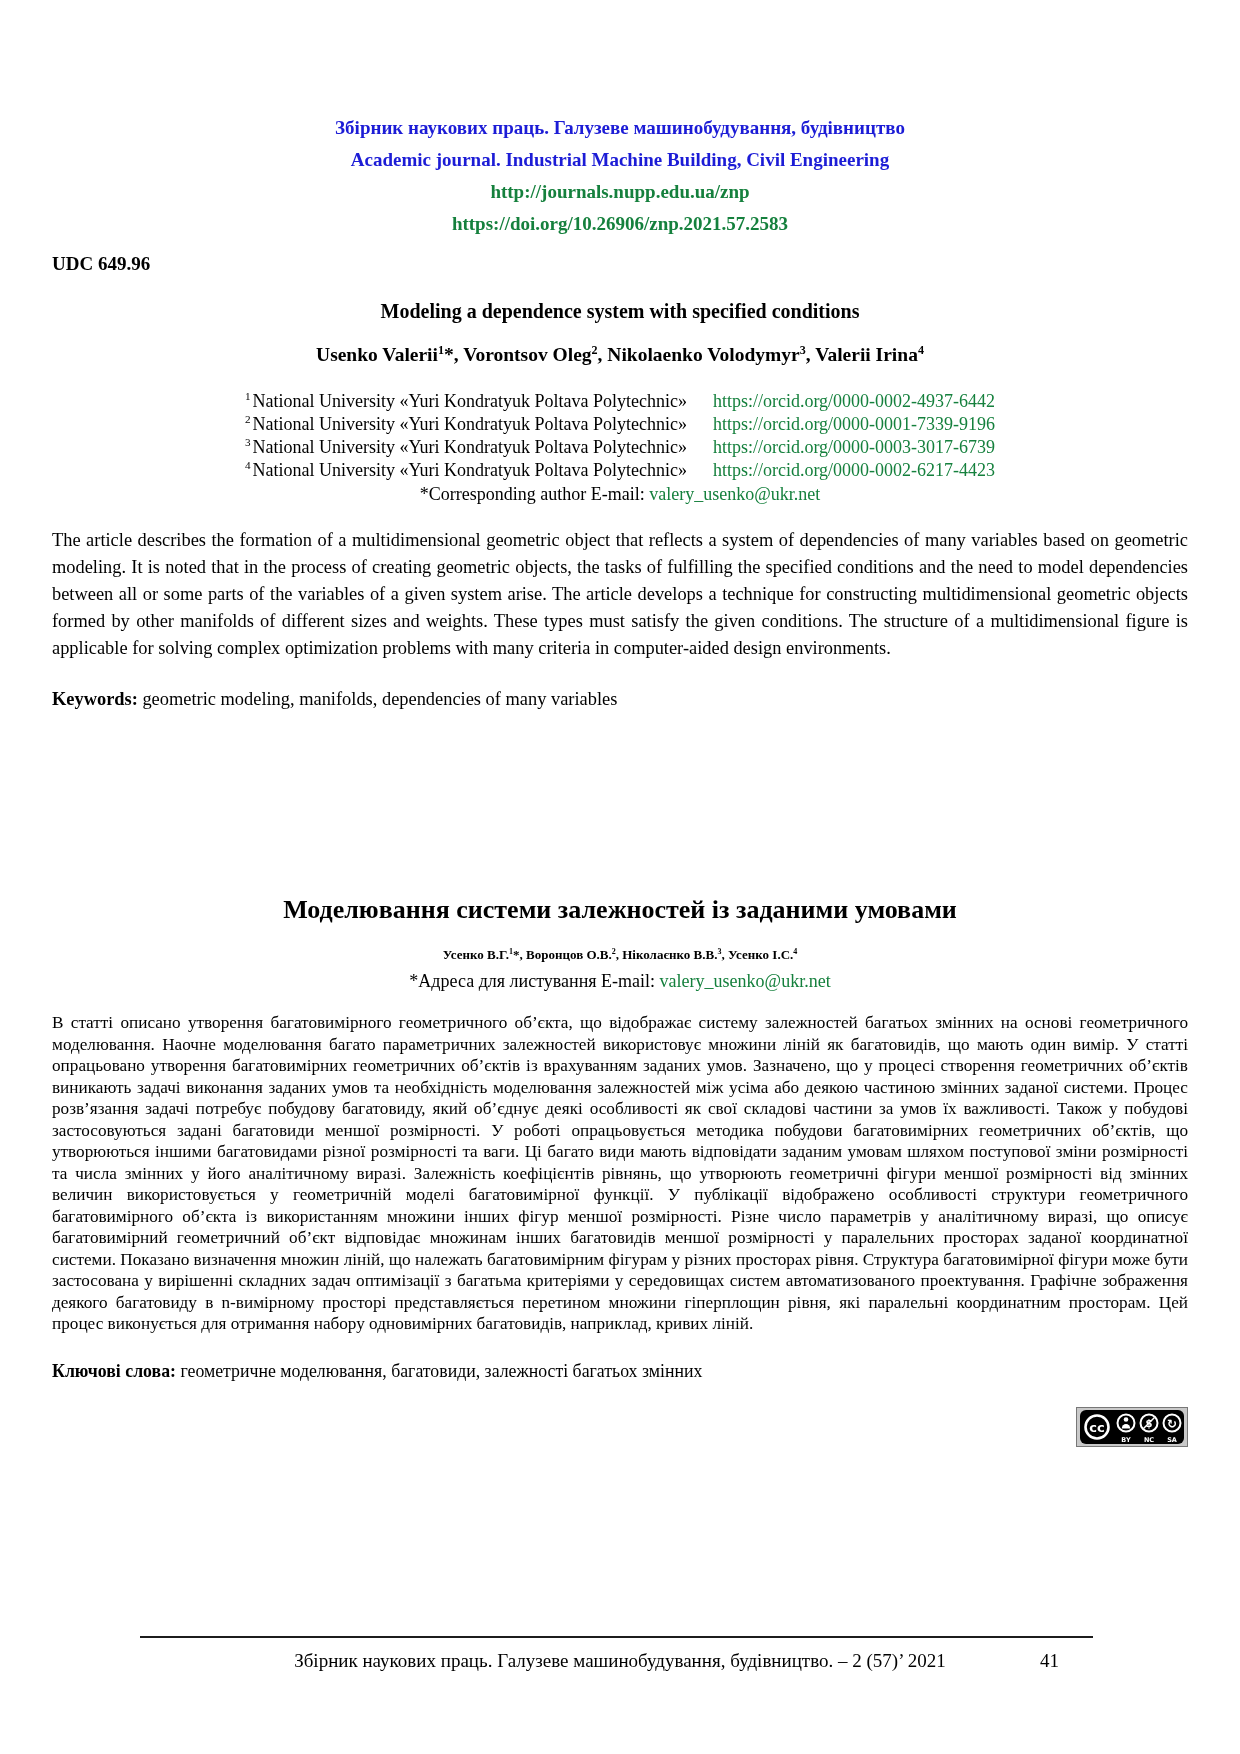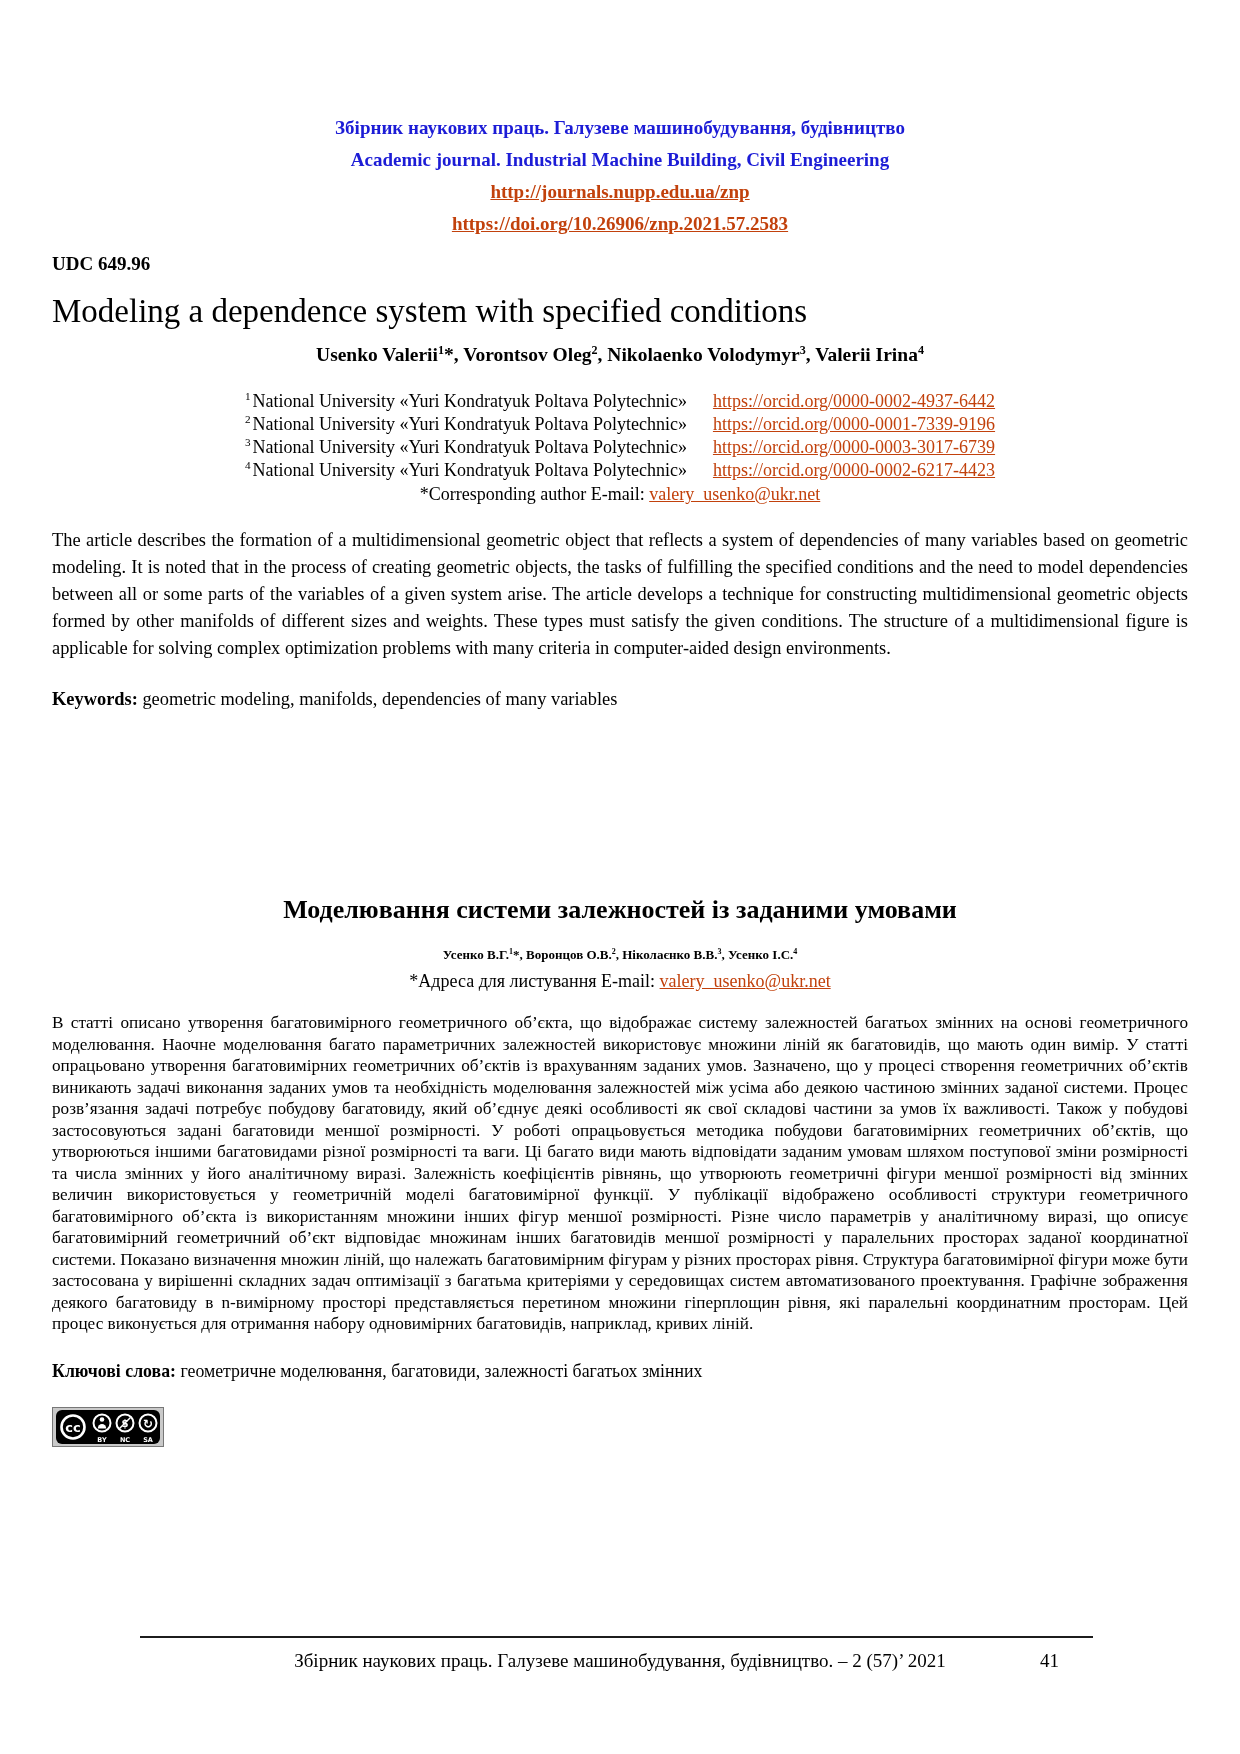--- a/index.html
+++ b/index.html
@@ -7,46 +7,46 @@
     position:relative;
     width:1240px;height:1754px;
     background:#ffffff;
     font-family:"Liberation Serif", serif;
     color:#000;
     overflow:hidden;
   }
   .content{margin:0 52px;}
   a{cursor:pointer;}
   .blue{color:#1c1cd6;}
-  .link{color:#c2410c;text-decoration:underline;}
+  .link{color:#15803d;}
   
   .jheader{padding-top:112px;text-align:center;font-weight:bold;font-size:19px;line-height:32px;}
   .jheader div,.jheader a{display:block;}
   
   .udc{margin-top:12px;font-weight:bold;font-size:19px;line-height:24px;}
   
-  .title-en{margin-top:17px;font-weight:normal;font-size:33px;line-height:36px;}
+  .title-en{margin-top:17px;text-align:center;font-weight:bold;font-size:20px;line-height:36px;}
   .authors{margin-top:12px;text-align:center;font-weight:bold;font-size:19.5px;line-height:28px;}
   sup{font-size:0.62em;line-height:0;}
   .affils{margin-top:21px;text-align:center;font-size:18px;line-height:23px;}
   .affils sup{margin-right:2px;}
   .gap{display:inline-block;width:26px;}
   .corresponding{text-align:center;font-size:18px;line-height:24px;}
   .abstract-en{margin-top:21px;font-size:18.4px;line-height:27px;text-align:justify;}
   .keywords{margin-top:25px;font-size:18.4px;line-height:24px;}
   .keywords b{font-weight:bold;}
   
   .title-ua{margin-top:182px;text-align:center;font-weight:bold;font-size:26px;line-height:34px;}
   .authors-ua{margin-top:14px;text-align:center;font-weight:bold;font-size:13px;line-height:28px;}
   .affil-ua{margin-top:12px;text-align:center;font-size:18px;line-height:24px;}
   .corr-ua{text-align:center;font-size:18px;line-height:24px;}
   .abstract-ua{margin-top:19px;font-size:17.2px;line-height:21.5px;text-align:justify;}
   .keywords-ua{margin-top:25px;font-size:17.8px;line-height:23px;}
   
-  .license-wrap{margin-top:24px;text-align:left;text-decoration:underline;}
+  .license-wrap{margin-top:24px;text-align:right;text-decoration:underline;}
   .cc-badge{display:inline-block;vertical-align:top;}
   
   .rule{position:absolute;top:1636px;left:140px;width:953px;border-top:2px solid #1c1c1c;}
   .footer{position:absolute;top:1648px;left:127px;width:986px;font-size:19px;line-height:26px;}
   .footer-text{text-align:center;}
   .page-num{position:absolute;right:54px;top:0;}
 </style>
 </head>
 <body>
 

